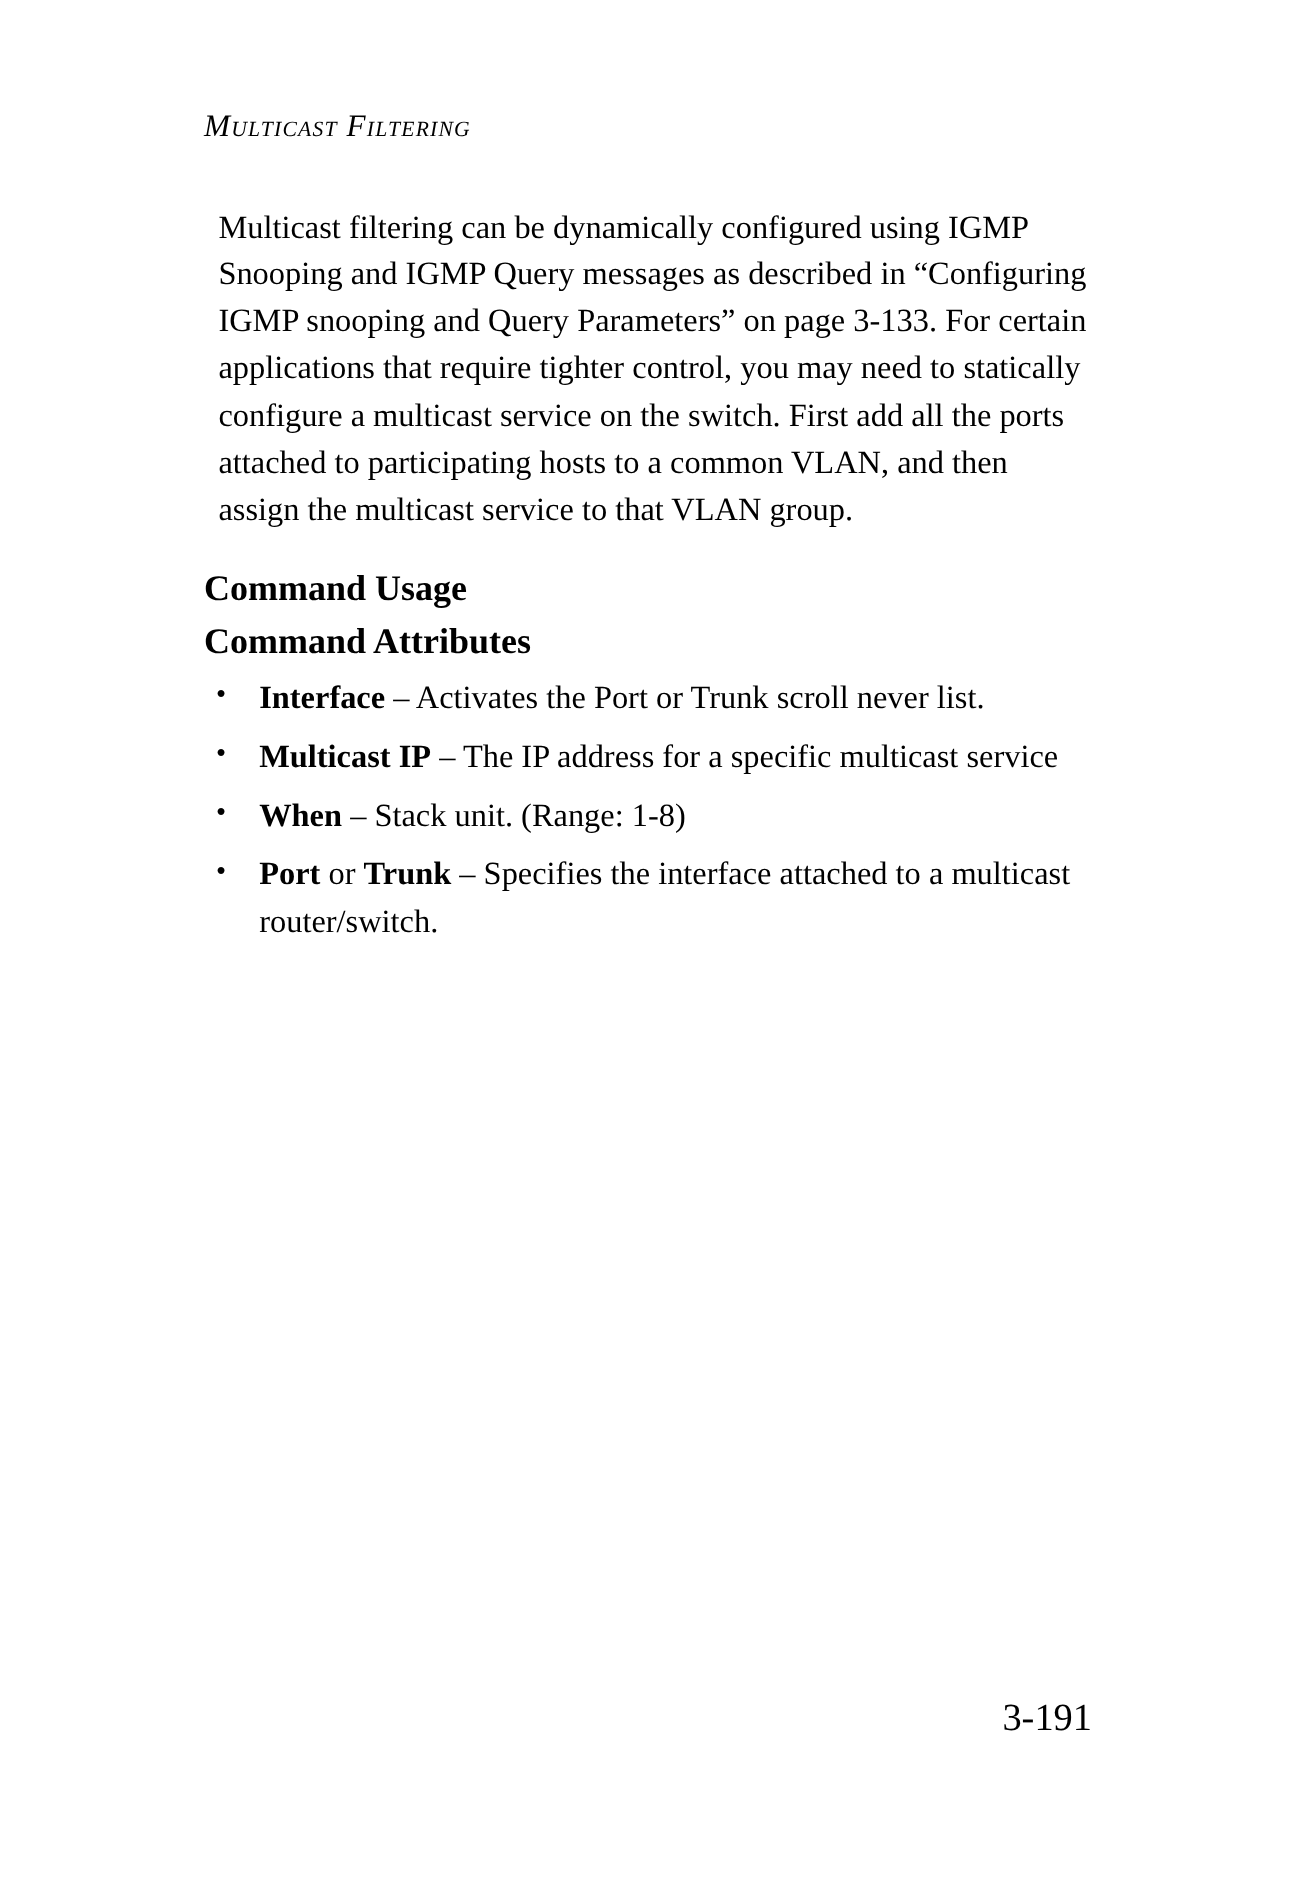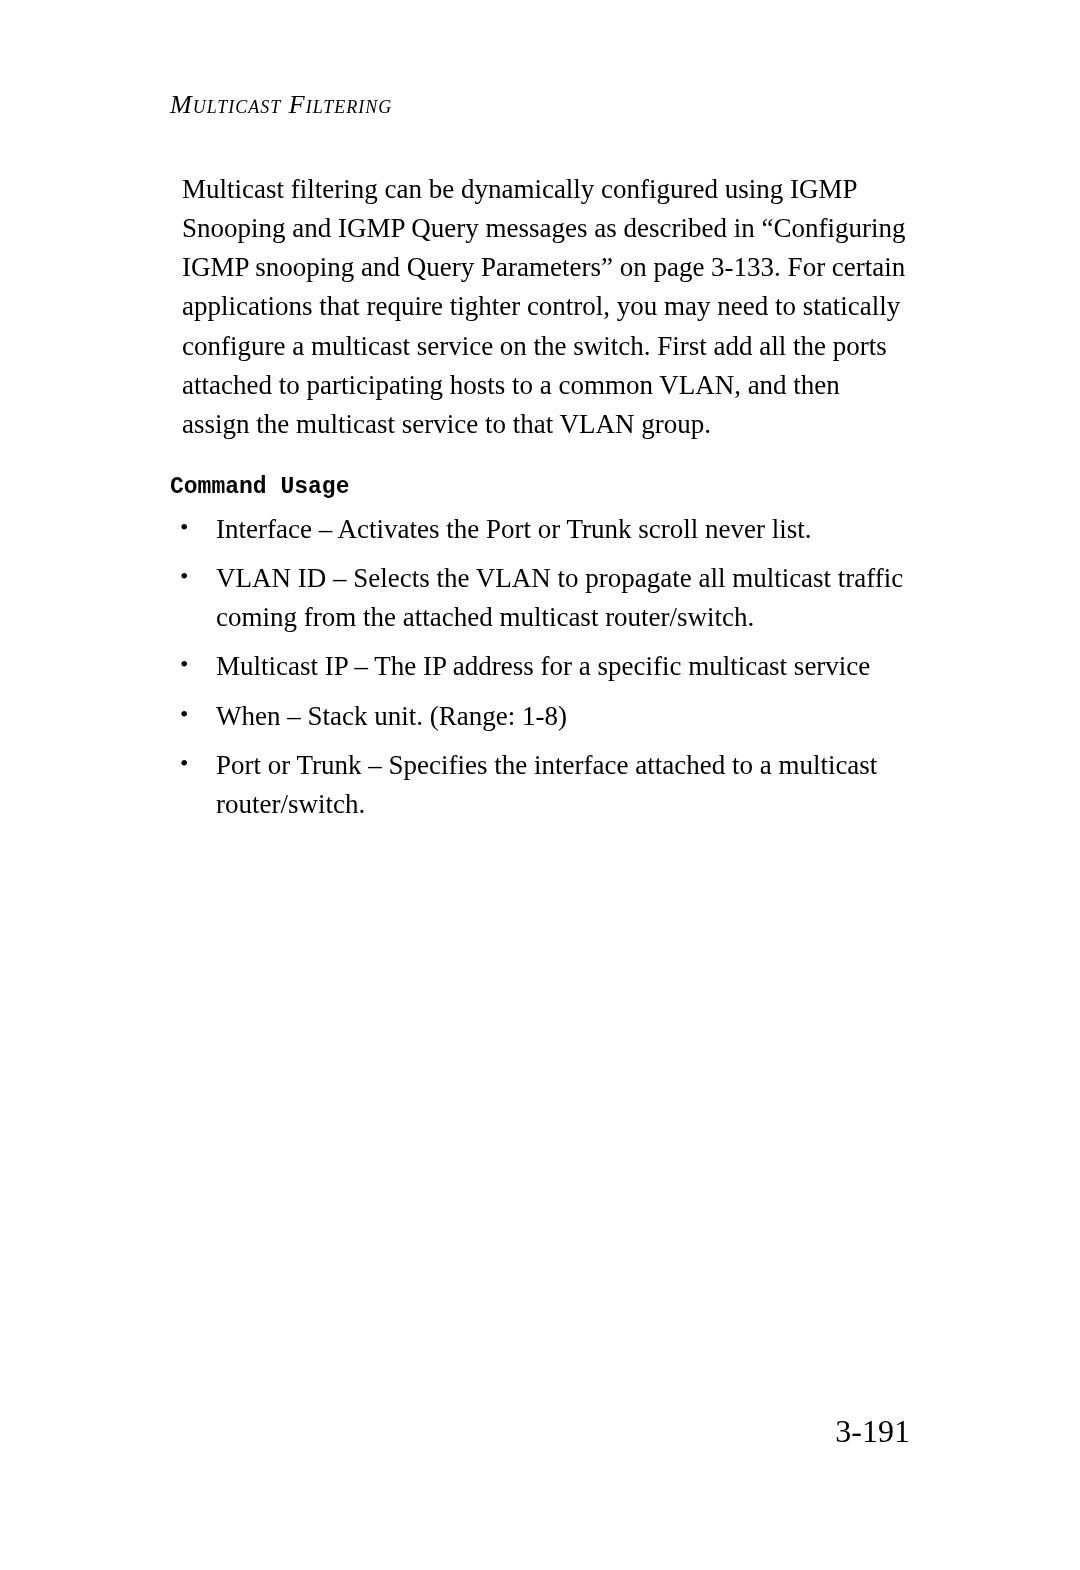--- a/index.html
+++ b/index.html
@@ -29,70 +29,67 @@
     font-size: 29px;
     margin: 0 0 14px 0;
   }
   .body-text {
     font-size: 27px;
     line-height: 1.45;
     margin: 0 0 30px 12px;
   }
   .subhead {
     font-weight: bold;
-    font-size: 23px;
+    font-size: 30px;
     margin: 0 0 10px 0;
-    font-family: Liberation Mono, monospace;
   }
   ul.bullets {
     list-style: none;
     padding: 0;
     margin: 0 0 28px 0;
   }
   ul.bullets li {
     position: relative;
     padding-left: 46px;
     font-size: 27px;
     line-height: 1.45;
     margin-bottom: 10px;
   }
   ul.bullets li::before {
     content: "•";
     position: absolute;
     left: 10px;
     top: 0;
     font-size: 24px;
   }
-  .bold { font-weight: normal; }
+  .bold { font-weight: bold; }
   .page-number {
     position: absolute;
     bottom: 120px;
     right: 170px;
     font-size: 32px;
     font-family: Garamond, "Times New Roman", serif;
   }
 </style>
 </head>
 <body>
 
 <div class="page">
 
   <div class="running-head">Multicast Filtering</div>
 
 
   <p class="body-text">Multicast filtering can be dynamically configured using IGMP Snooping and IGMP Query messages as described in “Configuring IGMP snooping and Query Parameters” on page 3-133. For certain applications that require tighter control, you may need to statically configure a multicast service on the switch. First add all the ports attached to participating hosts to a common VLAN, and then assign the multicast service to that VLAN group.</p>
 
   <div class="subhead">Command Usage</div>
 
+  <div class="subhead">Command Attributes</div>
   <ul class="bullets">
     <li>
       <span class="bold">Interface</span><span> – </span><span>Activates the Port or Trunk scroll never list.</span>
-    </li>
-    <li>
-      <span class="bold">VLAN ID</span><span> – </span><span>Selects the VLAN to propagate all multicast traffic coming from the attached multicast router/switch.</span>
     </li>
     <li>
       <span class="bold">Multicast IP</span><span> – </span><span>The IP address for a specific multicast service</span>
     </li>
     <li>
       <span class="bold">When</span><span> – </span><span>Stack unit. (Range: 1-8)</span>
     </li>
     <li>
       <span class="bold">Port</span><span> or </span><span class="bold">Trunk</span><span> – </span><span>Specifies the interface attached to a multicast router/switch.</span>
     </li>

